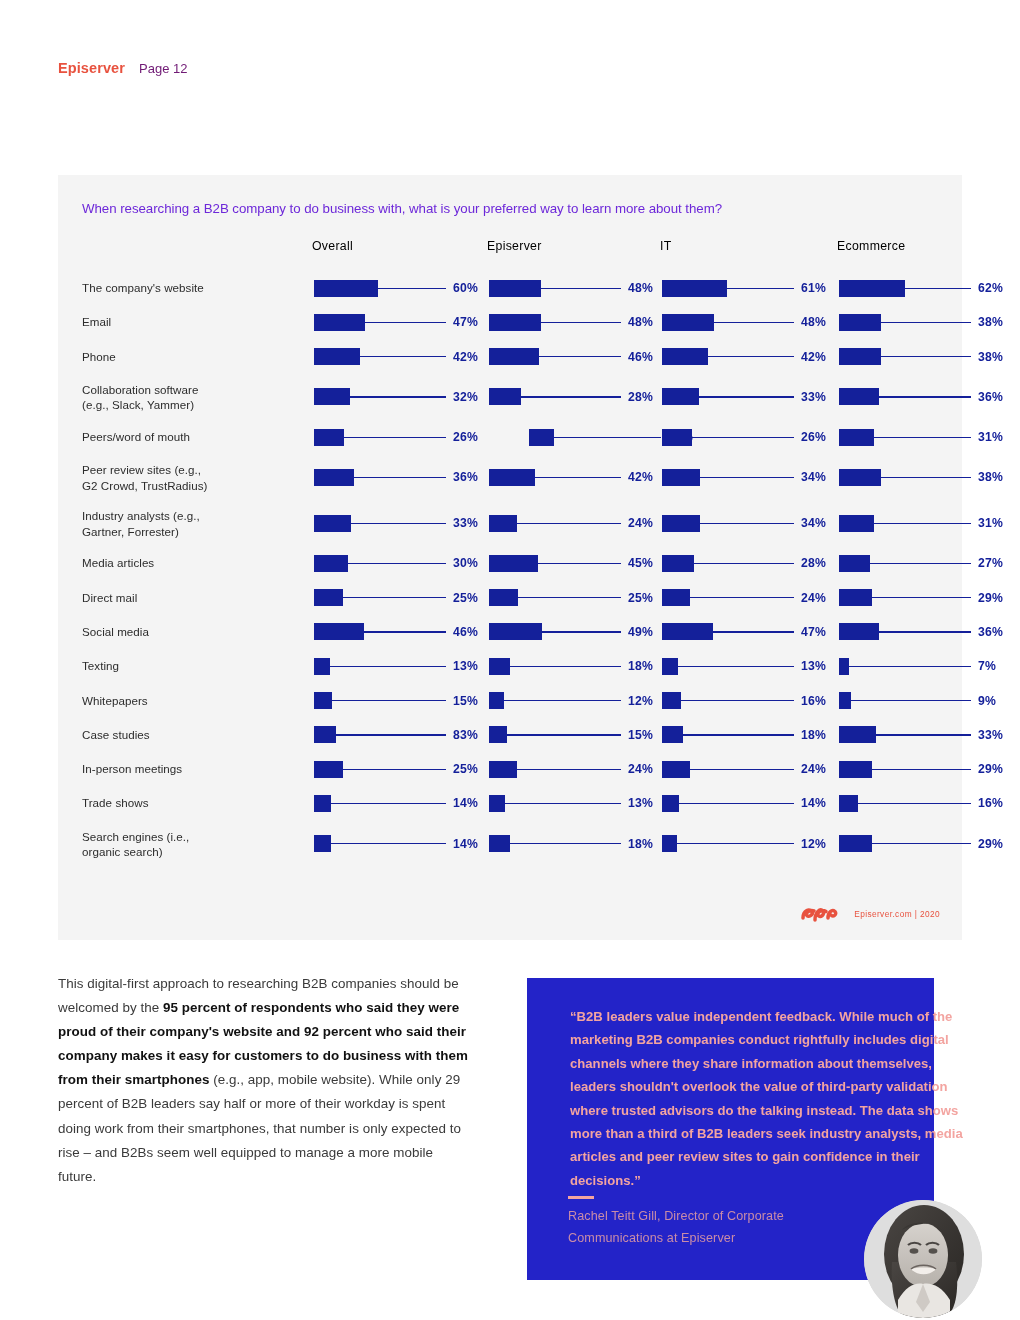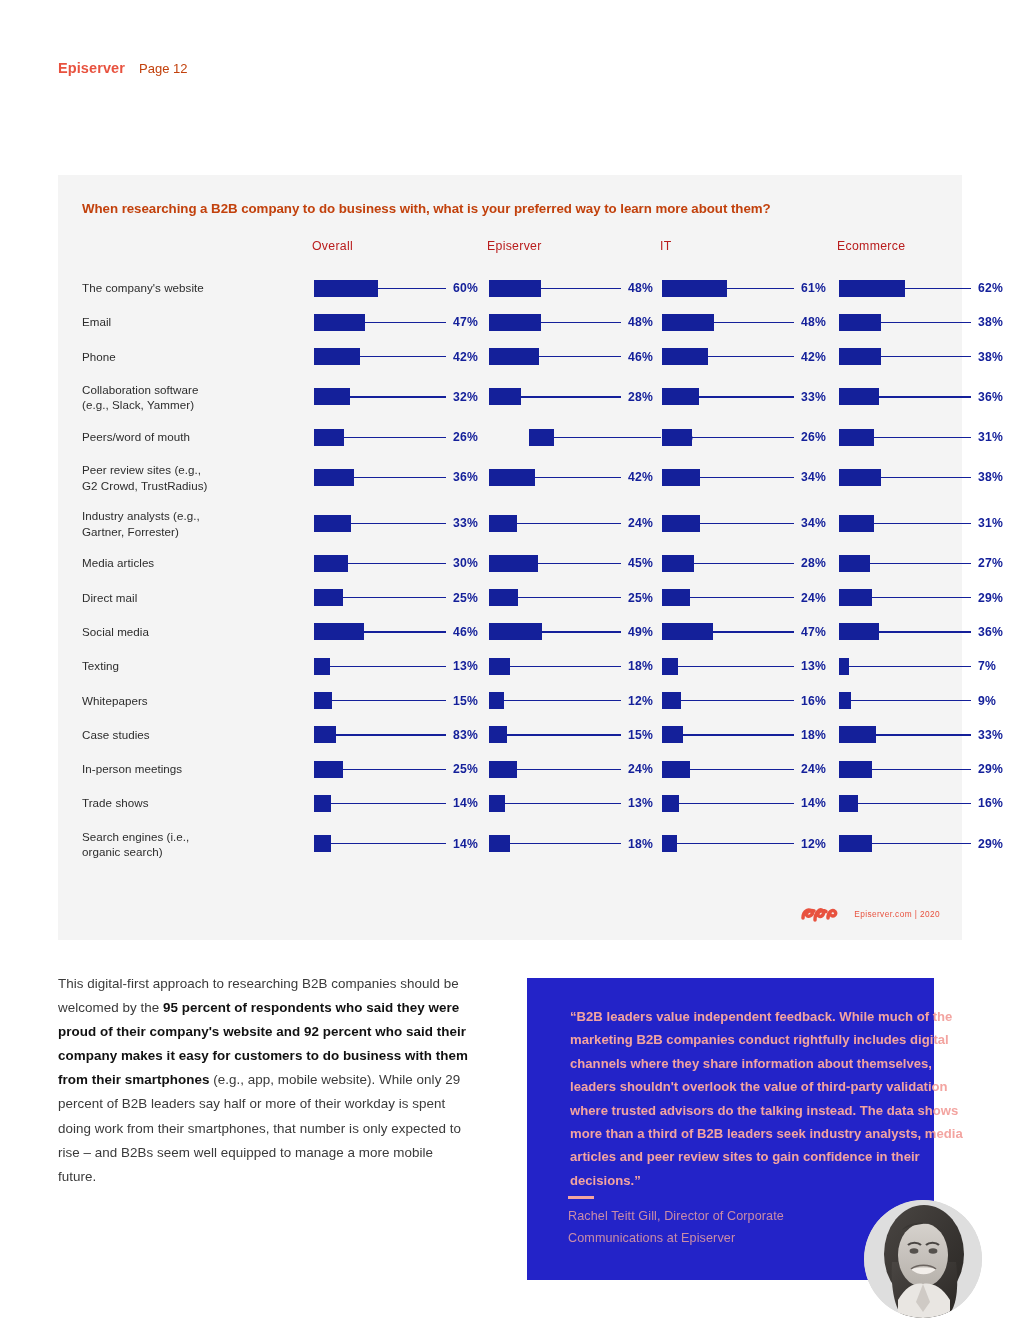--- a/index.html
+++ b/index.html
@@ -27,50 +27,50 @@
     white-space: nowrap;
   }
   .header-center {
     flex: 1;
     text-align: center;
     color: #cfcfcf;
     font-size: 13px;
     letter-spacing: .15px;
   }
   .header-page {
-    color: #c2410c;
+    color: #701a75;
     font-size: 13px;
     white-space: nowrap;
     padding-left: 14px;
   }
 
   
   .chart-panel {
     position: absolute;
     left: 58px; top: 175px;
     width: 904px; height: 765px;
     background: #f4f4f4;
   }
   .chart-title {
     position: absolute;
     left: 24px; top: 26px;
     font-size: 13.3px;
-    font-weight: bold;
-    color: #c2410c;
+    font-weight: normal;
+    color: #6d28d9;
     letter-spacing: -.05px;
   }
   .col-headers {
     position: absolute;
     left: 0; top: 64px;
     width: 100%; height: 20px;
   }
   .col-header {
     position: absolute;
     font-size: 12.3px;
-    color: #b91c1c;
+    color: #000000;
     letter-spacing: .3px;
     white-space: nowrap;
   }
 
   .rows { position: absolute; left: 0; top: 96px; width: 100%; }
   .row {
     position: relative;
     height: 34.3px;
   }
   .row.tall { height: 46px; }

